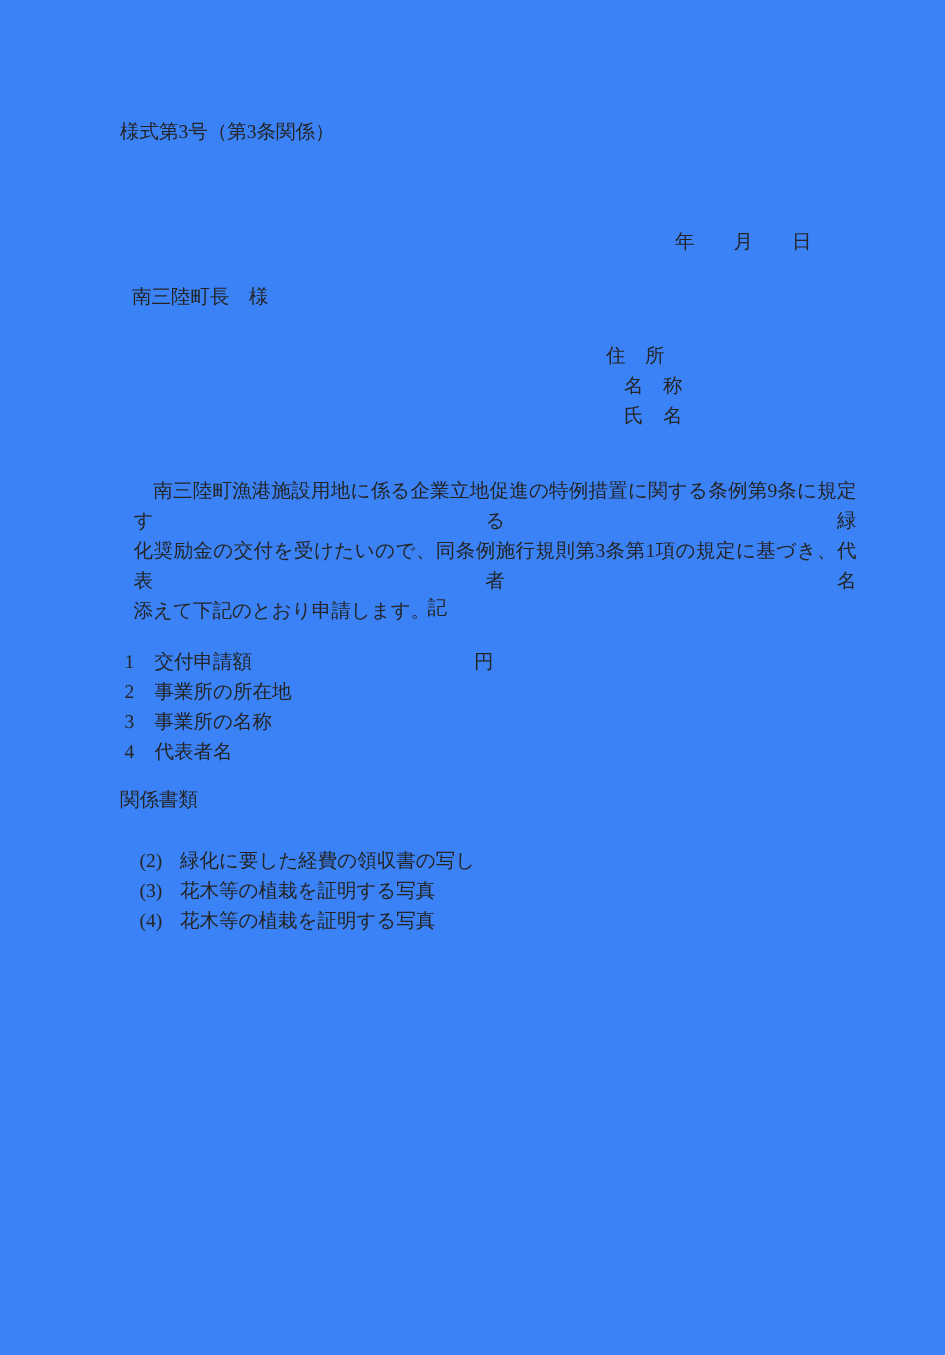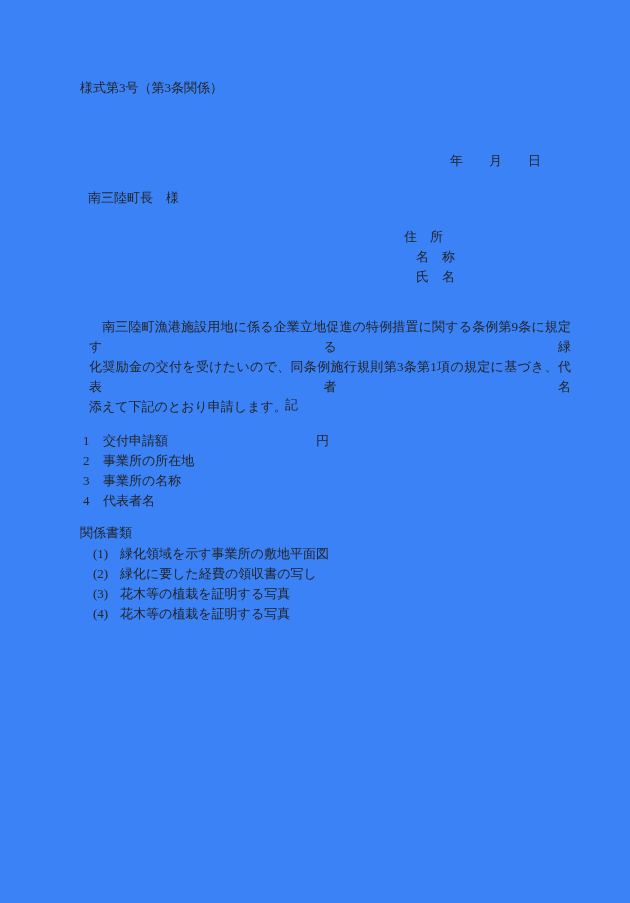--- a/index.html
+++ b/index.html
@@ -98,23 +98,20 @@
   </div>
   <div class="item-row item-3">
     <span class="no">3</span><span>事業所の名称</span>
   </div>
   <div class="item-row item-4">
     <span class="no">4</span><span>代表者名</span>
   </div>
 
   <div class="line docs-heading">関係書類</div>
 
-  <div class="doc-row doc-1">
-    <span class="no">(1)</span><span>緑化領域を示す事業所の敷地平面図</span>
-  </div>
   <div class="doc-row doc-2">
     <span class="no">(2)</span><span>緑化に要した経費の領収書の写し</span>
   </div>
   <div class="doc-row doc-3">
     <span class="no">(3)</span><span>花木等の植栽を証明する写真</span>
   </div>
   <div class="doc-row doc-4">
     <span class="no">(4)</span><span>花木等の植栽を証明する写真</span>
   </div>
 

